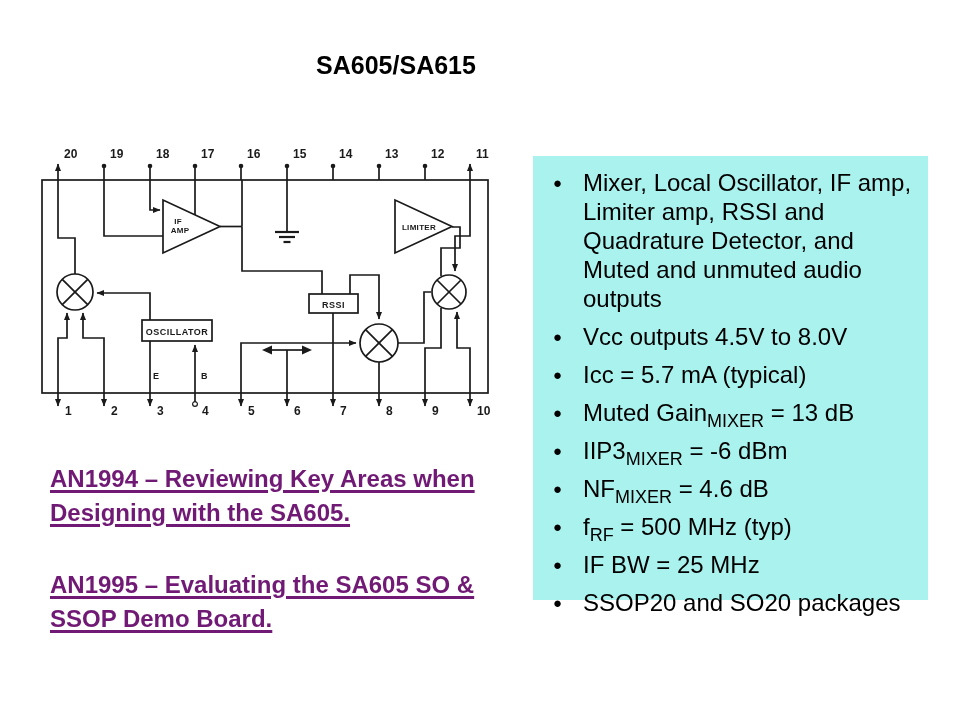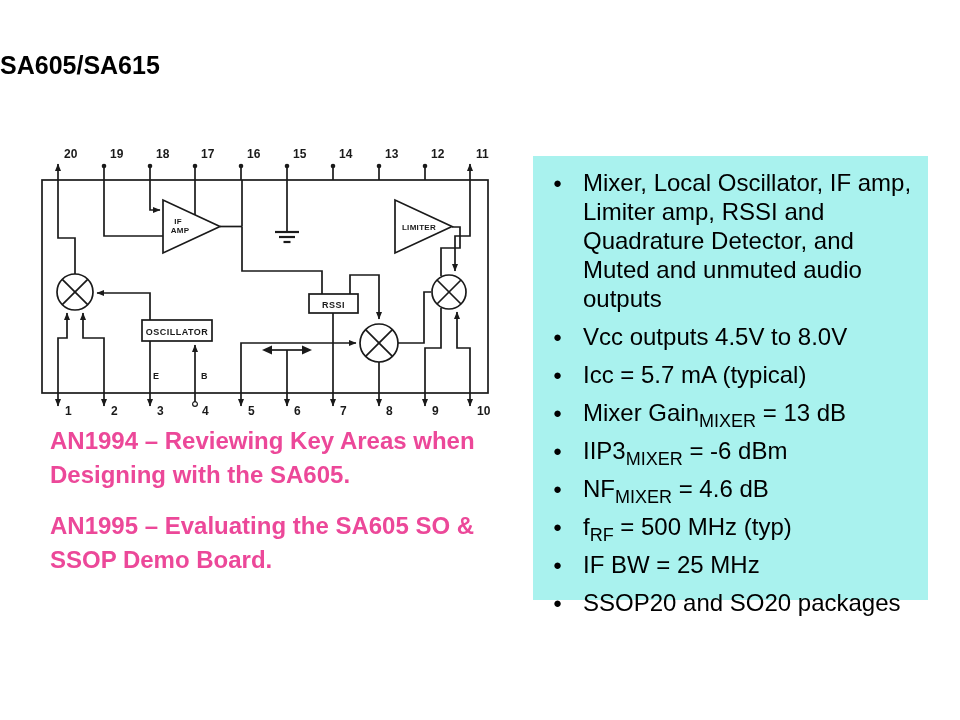--- a/index.html
+++ b/index.html
@@ -2,39 +2,39 @@
 <html><head>
 <meta charset="utf-8">
 <style>
   html,body{margin:0;padding:0;}
   body{
     width:960px;height:720px;position:relative;background:#ffffff;
     font-family:"Liberation Sans", sans-serif;color:#000;
     overflow:hidden;
   }
   .title{
-    position:absolute;top:50px;left:0;width:792px;text-align:left;
+    position:absolute;top:50px;left:0;width:792px;text-align:center;
     font-weight:bold;font-size:25px;line-height:31px;color:#000;
   }
   .diagram-wrap{position:absolute;left:35px;top:133px;width:470px;height:295px;}
   .diagram-wrap svg{display:block;}
   .pin-num{font:bold 12px "Liberation Sans", sans-serif;fill:#1a1a1a;}
   .blk-label{font:bold 9px "Liberation Sans", sans-serif;fill:#1a1a1a;letter-spacing:.5px;}
   .blk-label-sm{font:bold 8px "Liberation Sans", sans-serif;fill:#1a1a1a;letter-spacing:.3px;}
   .eb-label{font:bold 9px "Liberation Sans", sans-serif;fill:#1a1a1a;}
   .wire{stroke:#1a1a1a;stroke-width:1.7;fill:none;}
   .shape{stroke:#1a1a1a;stroke-width:1.7;fill:#ffffff;}
   .thick{stroke:#1a1a1a;stroke-width:2.2;fill:none;}
   .arrowfill{fill:#1a1a1a;stroke:none;}
 
   .links{position:absolute;left:50px;top:424px;width:452px;}
   .links a{
-    display:block;color:#ec4899;font-weight:bold;font-size:24px;line-height:34px;
-    text-decoration-thickness:2.5px;text-underline-offset:3px;
-    margin-bottom:17px;cursor:pointer;
+    display:block;color:#701a75;font-weight:bold;font-size:24px;line-height:34px;
+    text-decoration:underline;text-decoration-thickness:2.5px;text-underline-offset:3px;
+    margin-bottom:17px;cursor:pointer;margin-top:38px;
   }
   .panel{
     position:absolute;left:533px;top:156px;width:395px;height:444px;
     background:#a9f2ee;
   }
   .panel ul{
     margin:0;padding:12px 8px 0 0;list-style:none;
     font-size:24px;line-height:29px;color:#000;
   }
   .panel li{position:relative;padding-left:50px;}
@@ -205,20 +205,20 @@
 <div class="links">
   <a>AN1994 – Reviewing Key Areas when Designing with the SA605.</a>
   <a>AN1995 – Evaluating the SA605 SO &amp; SSOP Demo Board.</a>
 </div>
 
 <div class="panel">
   <ul>
     <li><span>Mixer, Local Oscillator, IF amp, Limiter amp, RSSI and Quadrature Detector, and Muted and unmuted audio outputs</span><span class="b-sub"></span><span></span></li>
     <li><span>Vcc outputs 4.5V to 8.0V</span><span class="b-sub"></span><span></span></li>
     <li><span>Icc = 5.7 mA (typical)</span><span class="b-sub"></span><span></span></li>
-    <li><span>Mixer Gain</span><span class="b-sub">MIXER</span><span> = 13 dB</span></li>
+    <li><span>Muted Gain</span><span class="b-sub">MIXER</span><span> = 13 dB</span></li>
     <li><span>IIP3</span><span class="b-sub">MIXER</span><span> = -6 dBm</span></li>
     <li><span>NF</span><span class="b-sub">MIXER</span><span> = 4.6 dB</span></li>
     <li><span>f</span><span class="b-sub">RF</span><span> = 500 MHz (typ)</span></li>
     <li><span>IF BW = 25 MHz</span><span class="b-sub"></span><span></span></li>
     <li><span>SSOP20 and SO20 packages</span><span class="b-sub"></span><span></span></li>
   </ul>
 </div>
 
 </body></html>

